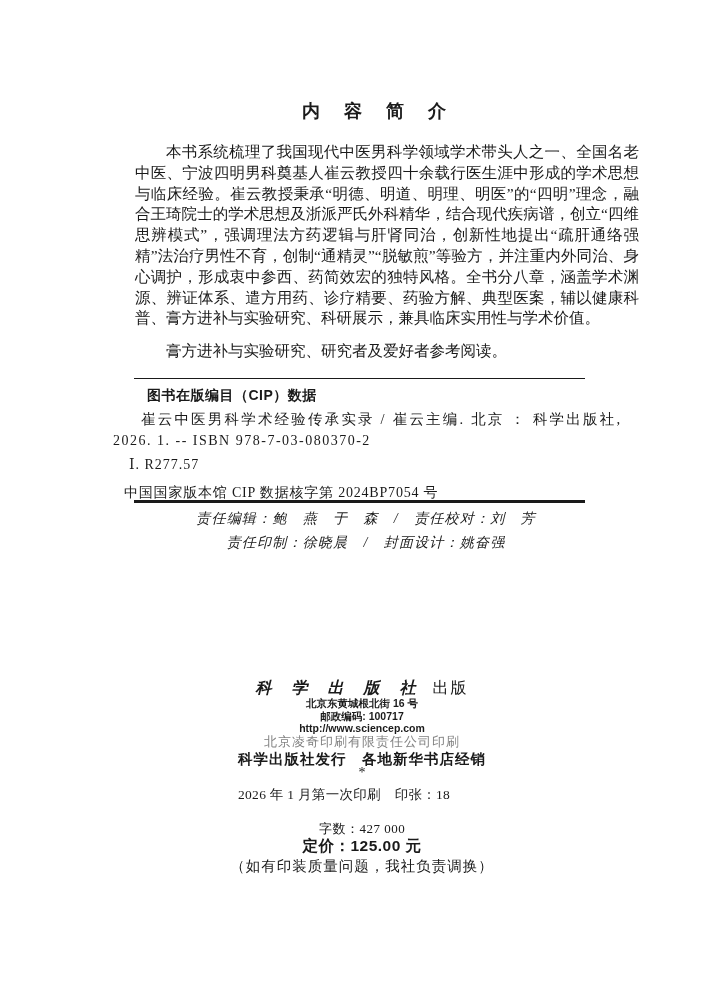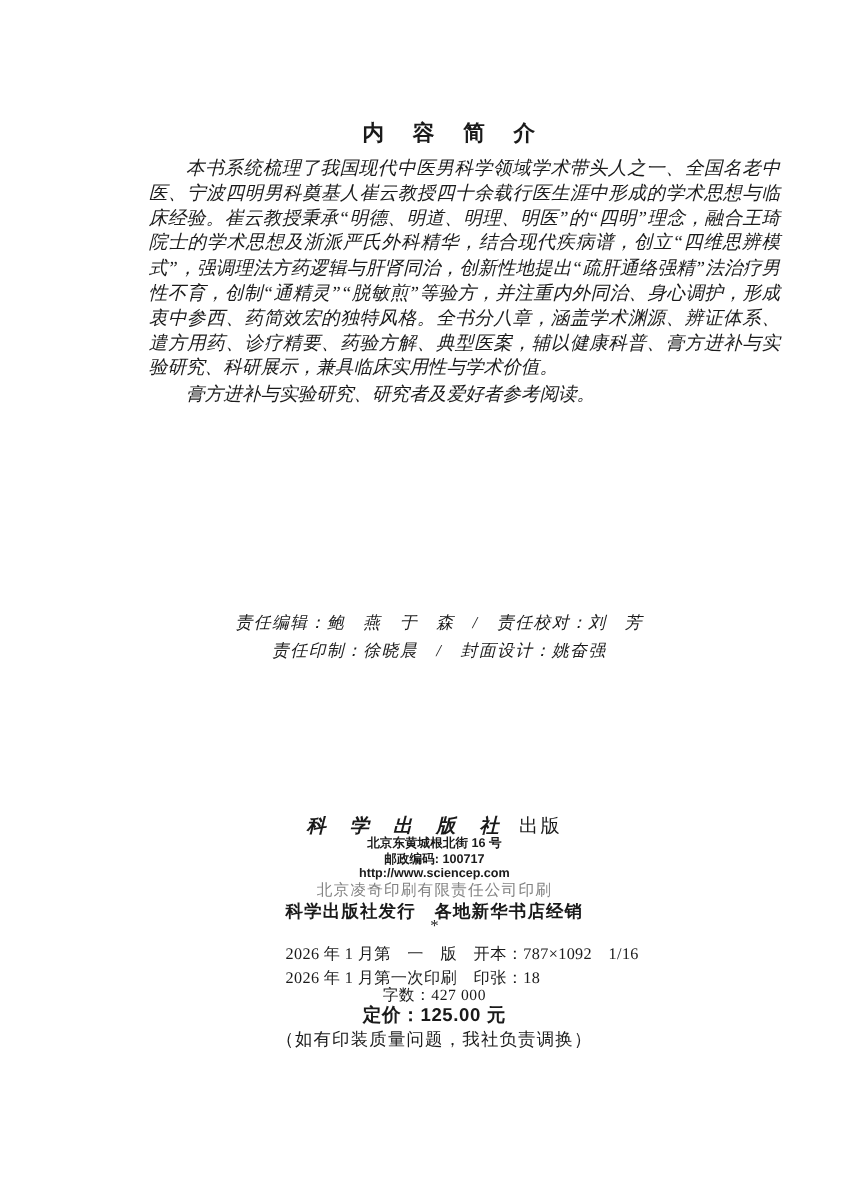--- a/index.html
+++ b/index.html
@@ -14,21 +14,21 @@
   
   .intro-heading {
     top:99px; left:26px; width:720px; text-align:center;
     font-family:"Liberation Sans","DejaVu Sans",sans-serif;
     font-weight:bold; font-size:18px; letter-spacing:24px;
   }
   .intro-body {
     top:130px; left:123px; width:528px;
     font-size:15.5px; line-height:20.8px; text-align:justify;
   }
-  .intro-body p { margin:1px; text-indent:2em;font-style:italic; }
+  .intro-body p { margin:12px; text-indent:2em; }
 
   
   .cip { top:378px; left:113px; width:480px; height:126px; }
   .cip .rule-top    { position:absolute; left:21px; top:0;      width:451px; height:1.2px; background:#1a1a1a; }
   .cip .rule-bottom { position:absolute; left:21px; top:122px;  width:451px; height:2.6px; background:#1a1a1a; }
   .cip p { position:absolute; margin:0; white-space:nowrap; }
   .cip .cip-heading {
     left:34px; top:9px; font-size:14px; font-weight:bold;
     font-family:"Liberation Sans","DejaVu Sans",sans-serif; letter-spacing:0.5px;
   }
@@ -79,39 +79,47 @@
 
 <div class="page">
 
   <h1 class="abs intro-heading">内容简介</h1>
 
   <div class="abs intro-body">
     <p>本书系统梳理了我国现代中医男科学领域学术带头人之一、全国名老中医、宁波四明男科奠基人崔云教授四十余载行医生涯中形成的学术思想与临床经验。崔云教授秉承“明德、明道、明理、明医”的“四明”理念，融合王琦院士的学术思想及浙派严氏外科精华，结合现代疾病谱，创立“四维思辨模式”，强调理法方药逻辑与肝肾同治，创新性地提出“疏肝通络强精”法治疗男性不育，创制“通精灵”“脱敏煎”等验方，并注重内外同治、身心调护，形成衷中参西、药简效宏的独特风格。全书分八章，涵盖学术渊源、辨证体系、遣方用药、诊疗精要、药验方解、典型医案，辅以健康科普、膏方进补与实验研究、科研展示，兼具临床实用性与学术价值。</p>
     <p>膏方进补与实验研究、研究者及爱好者参考阅读。</p>
   </div>
 
+  <div class="abs cip">
+    <div class="rule-top"></div>
+    <p class="cip-heading">图书在版编目（CIP）数据</p>
+    <p class="cip-l1">崔云中医男科学术经验传承实录 / 崔云主编. 北京 ： 科学出版社,</p>
+    <p class="cip-l2">2026. 1. -- ISBN 978-7-03-080370-2</p>
+    <p class="cip-l3">Ⅰ. R277.57</p>
+    <p class="cip-l4">中国国家版本馆 CIP 数据核字第 2024BP7054 号</p>
+    <div class="rule-bottom"></div>
+  </div>
 
   <p class="abs credit-line credit-1">责任编辑：鲍　燕　于　森　/　责任校对：刘　芳</p>
   <p class="abs credit-line credit-2">责任印制：徐晓晨　/　封面设计：姚奋强</p>
 
   <p class="abs centerline press-line">
     <span class="press-logo">科 学 出 版 社</span>
     <span class="press-suffix">出版</span>
   </p>
 
   <p class="abs centerline addr-1">北京东黄城根北街 16 号</p>
   <p class="abs centerline addr-2">邮政编码: 100717</p>
   <p class="abs centerline addr-3">http://www.sciencep.com</p>
 
   <p class="abs centerline printer-line">北京凌奇印刷有限责任公司印刷</p>
   <p class="abs centerline dist-line">科学出版社发行　各地新华书店经销</p>
   <p class="abs centerline star-line">*</p>
 
   <div class="abs edition-block">
-    <p>2026 年 1 月第　一　版　开本：787×1092　1/16</p>
     <p>2026 年 1 月第一次印刷　印张：18</p>
   </div>
 
   <p class="abs centerline wordcount-line">字数：427 000</p>
   <p class="abs centerline price-line">定价：125.00 元</p>
   <p class="abs centerline notice-line">（如有印装质量问题，我社负责调换）</p>
 
 </div>
 
 </body></html>

